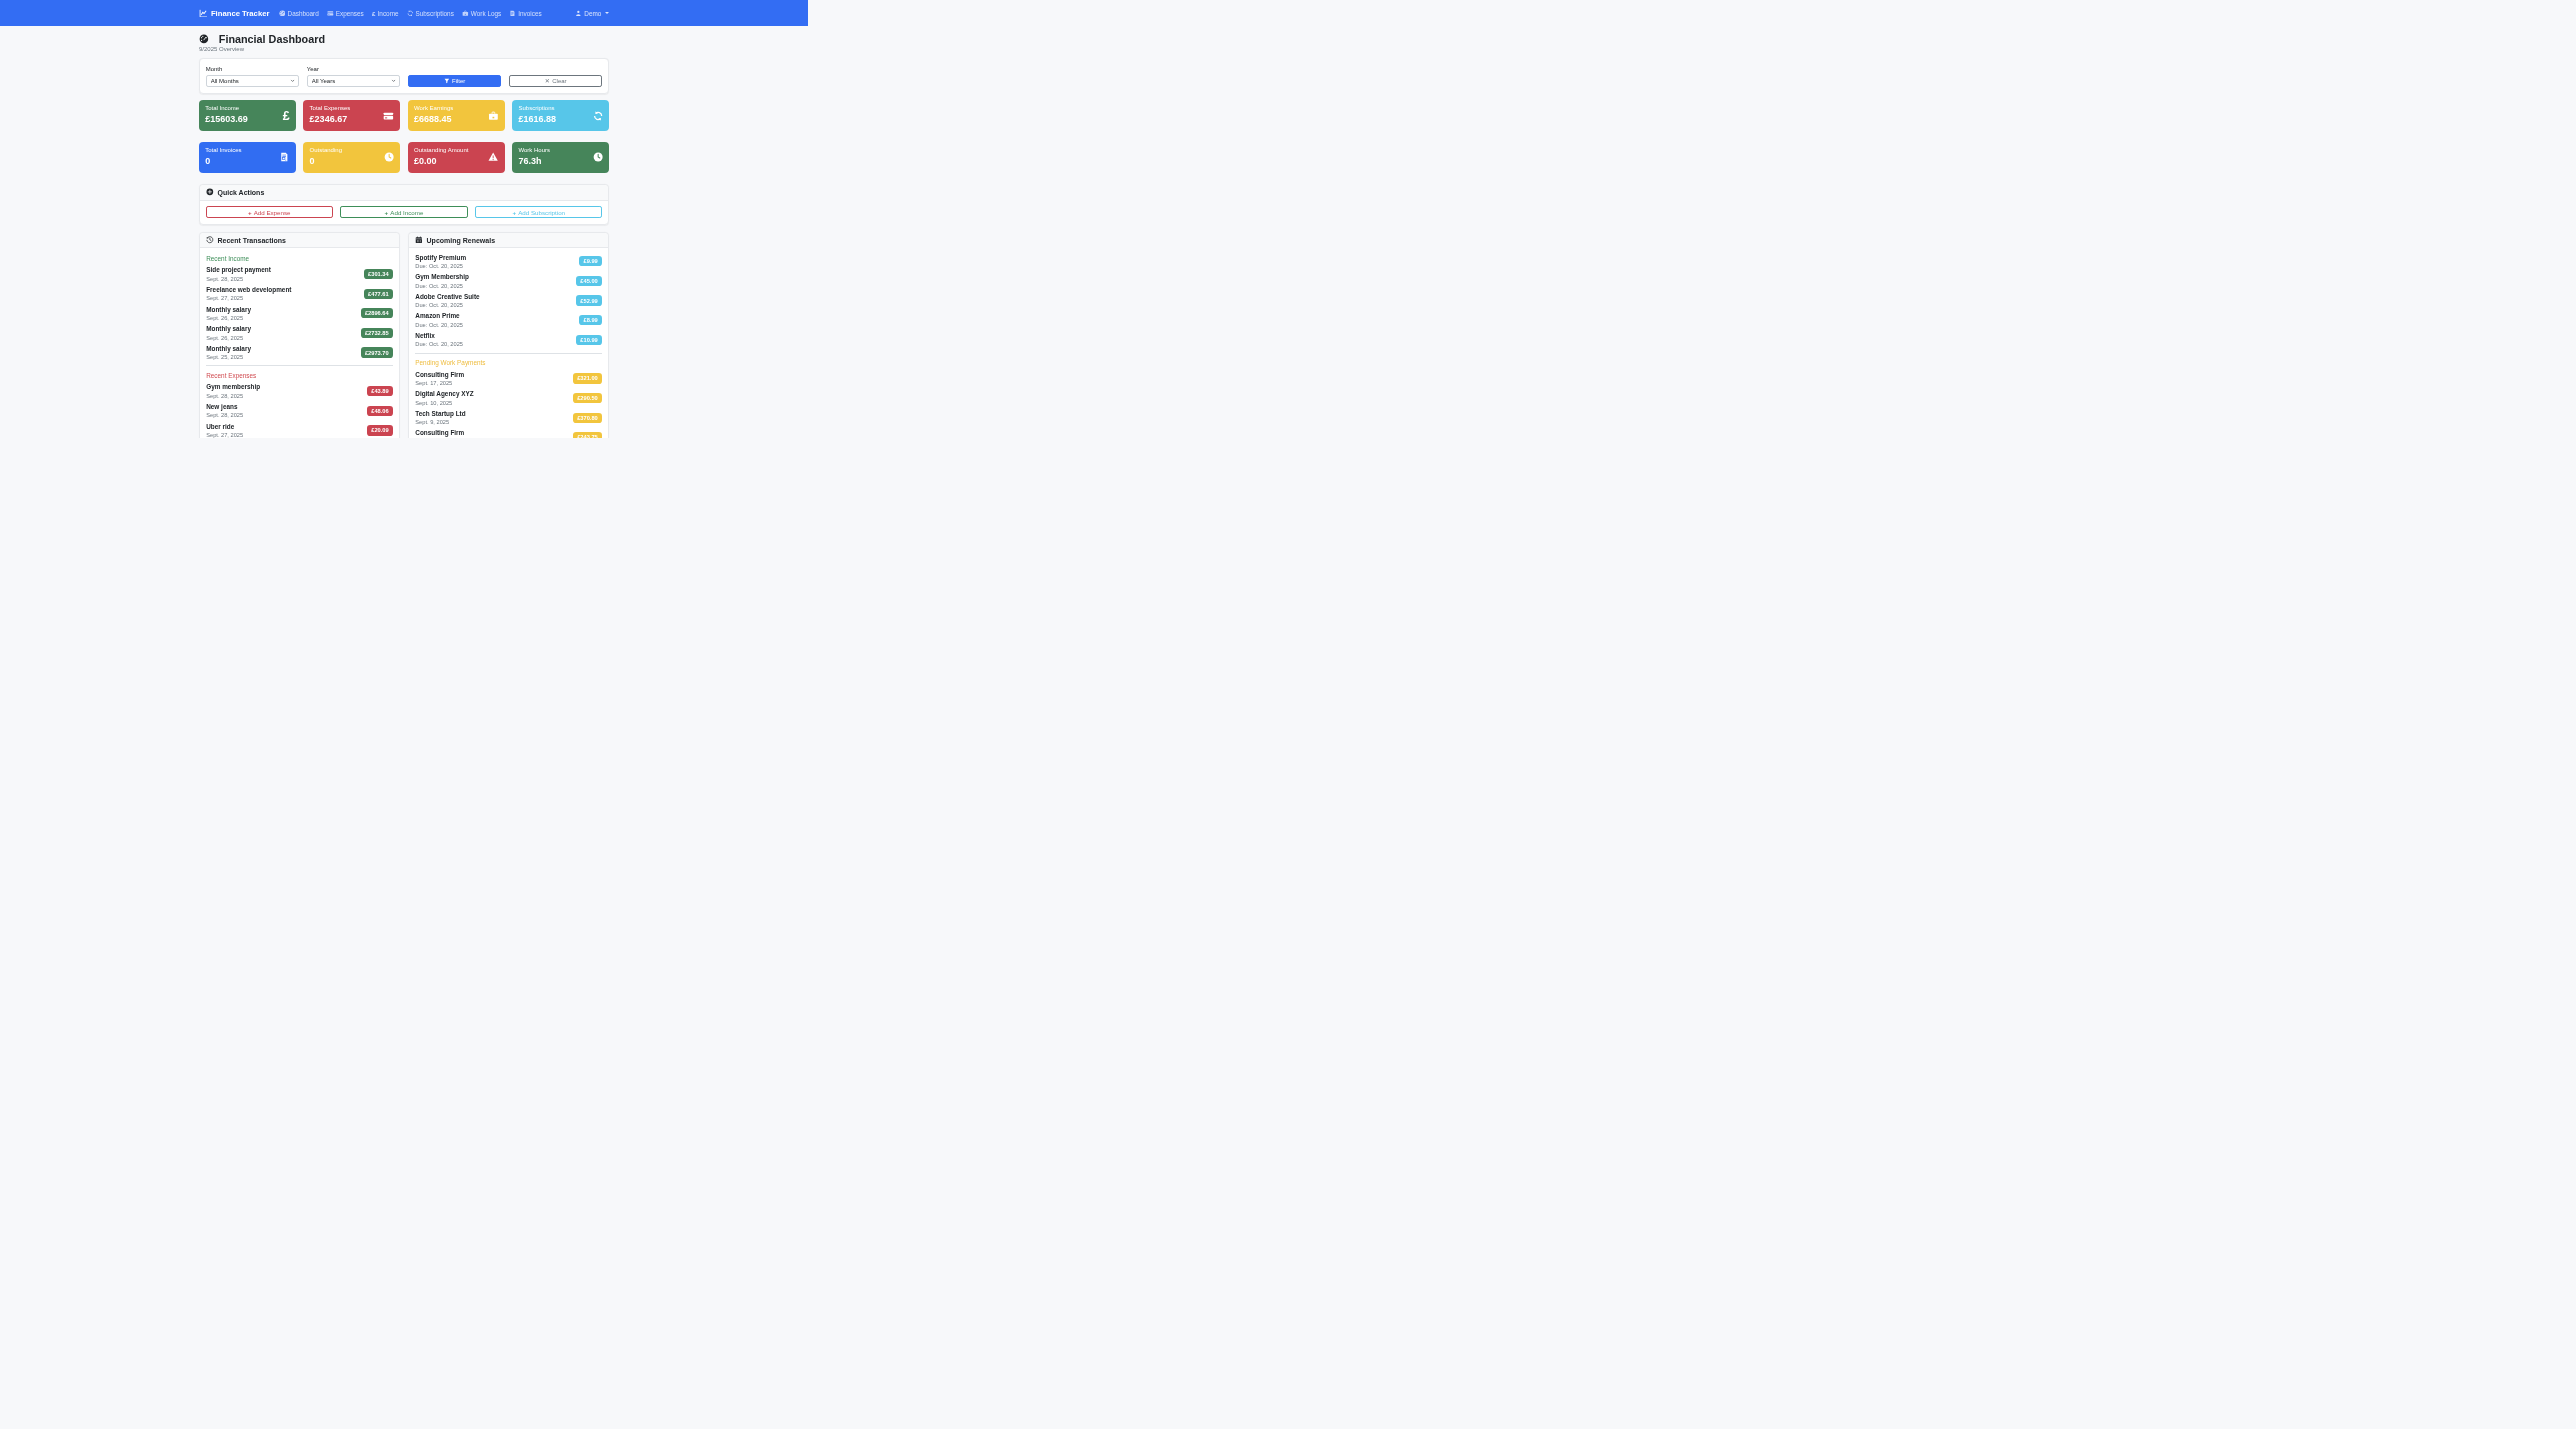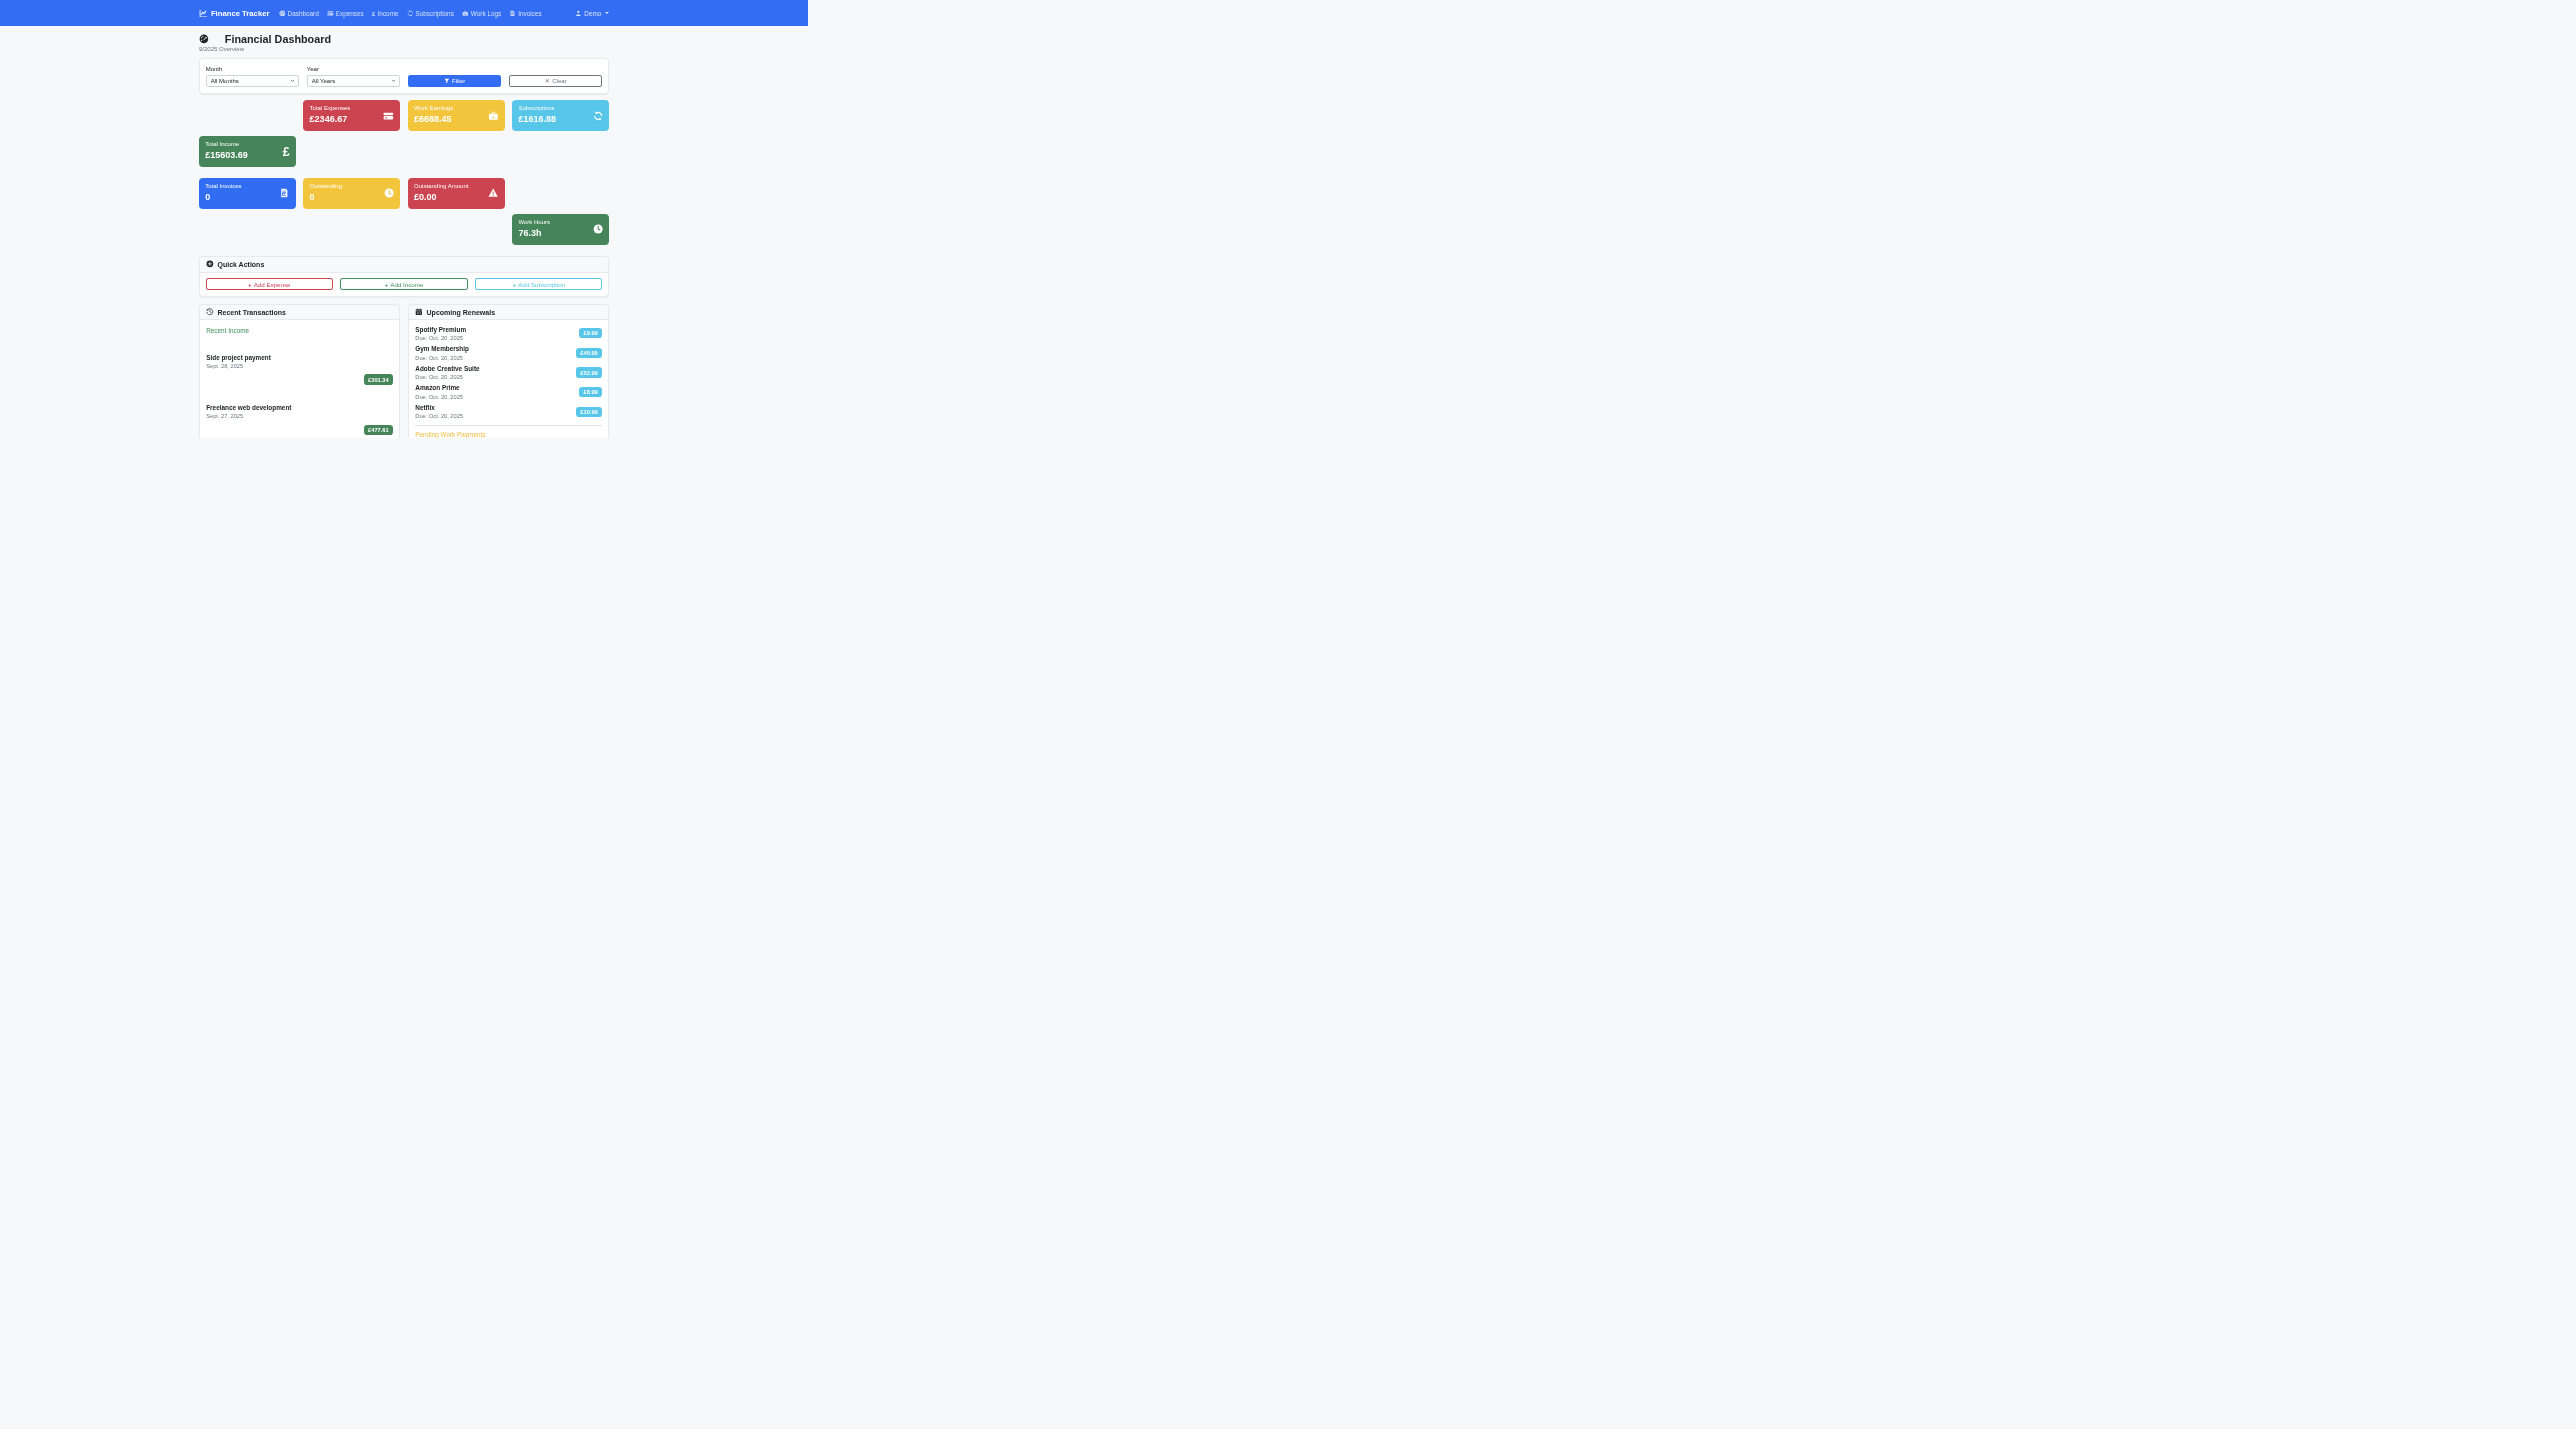--- a/index.html
+++ b/index.html
@@ -5,41 +5,41 @@
   * { margin:0; padding:0; box-sizing:border-box; }
   html,body { width:808px; height:438px; overflow:hidden; }
   body {
     font-family:"Liberation Sans", sans-serif;
     background:#f7f8fa;
     color:#212529;
   }
   .container { width:410px; margin:0 auto; }
 
   
-  .bg-green  { --bg:#46855A; background:var(--bg);margin-top:36px; }
+  .bg-green  { --bg:#46855A; background:var(--bg); }
   .bg-red    { --bg:#cb4450; background:var(--bg); }
   .bg-yellow { --bg:#f2c53d; background:var(--bg); }
   .bg-info   { --bg:#57c6e9; background:var(--bg); }
   .bg-blue   { --bg:#316df2; background:var(--bg); }
 
   
   .navbar { height:26px; background:#336df3; }
   .navbar .container { height:100%; display:flex; align-items:center; }
   .brand { display:flex; align-items:center; gap:3.1px; color:#fff; font-weight:bold; font-size:7.7px; cursor:pointer; }
   .brand svg { display:block; }
   .nav-links { display:flex; align-items:center; list-style:none; margin-left:9.3px; gap:8.2px; }
   .nav-link { display:flex; align-items:center; gap:2.1px; color:rgba(255,255,255,.78); font-size:6.4px; cursor:pointer; }
   .nav-link svg { display:block; opacity:.9; }
   .nav-spacer { flex:1; }
   .nav-user { display:flex; align-items:center; gap:2.6px; color:rgba(255,255,255,.82); font-size:6.4px; cursor:pointer; }
   .caret { width:0; height:0; border-left:2.1px solid transparent; border-right:2.1px solid transparent; border-top:2.1px solid rgba(255,255,255,.82); margin-left:1px; }
 
   
   .main { padding-top:6.7px; }
-  .page-title { display:flex; align-items:center; gap:16px; font-size:10.8px; font-weight:bold; color:#212529; }
+  .page-title { display:flex; align-items:center; gap:10px; font-size:10.8px; font-weight:bold; color:#212529; }
   .page-subtitle { font-size:6px; color:#6c757d; margin-top:1.5px; }
 
   
   .card { background:#fff; border:0.5px solid #e7e9ec; border-radius:4.1px; box-shadow:0 0.5px 1px rgba(0,0,0,.05); }
   .card-header { --bg:#f8f9fa; background:#f8f9fa; border-bottom:0.5px solid #e7e9ec;
                  border-radius:4.1px 4.1px 0 0; padding:3.6px 6.2px; display:flex; align-items:center; gap:3.6px;
                  font-size:7px; font-weight:bold; }
   .card-body { padding:5.2px 6.2px 6.2px; }
 
   

